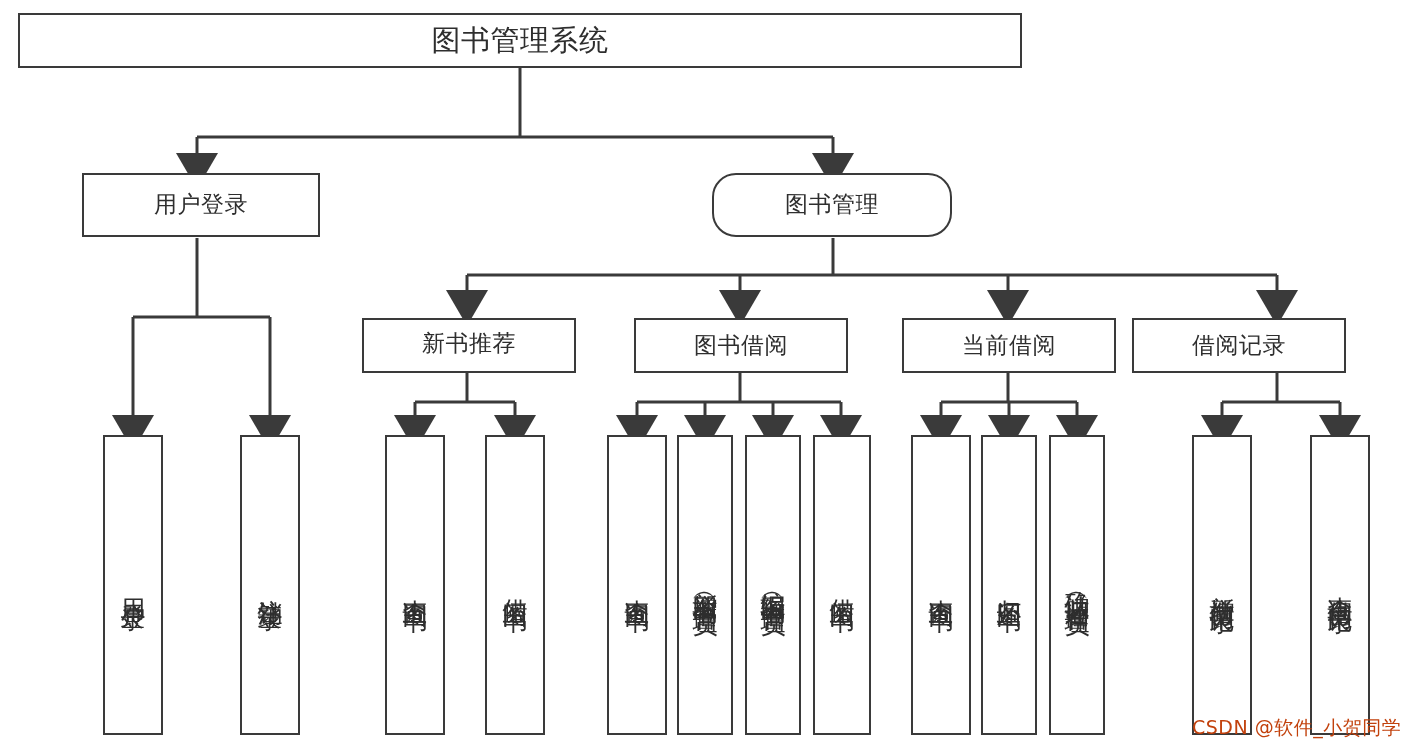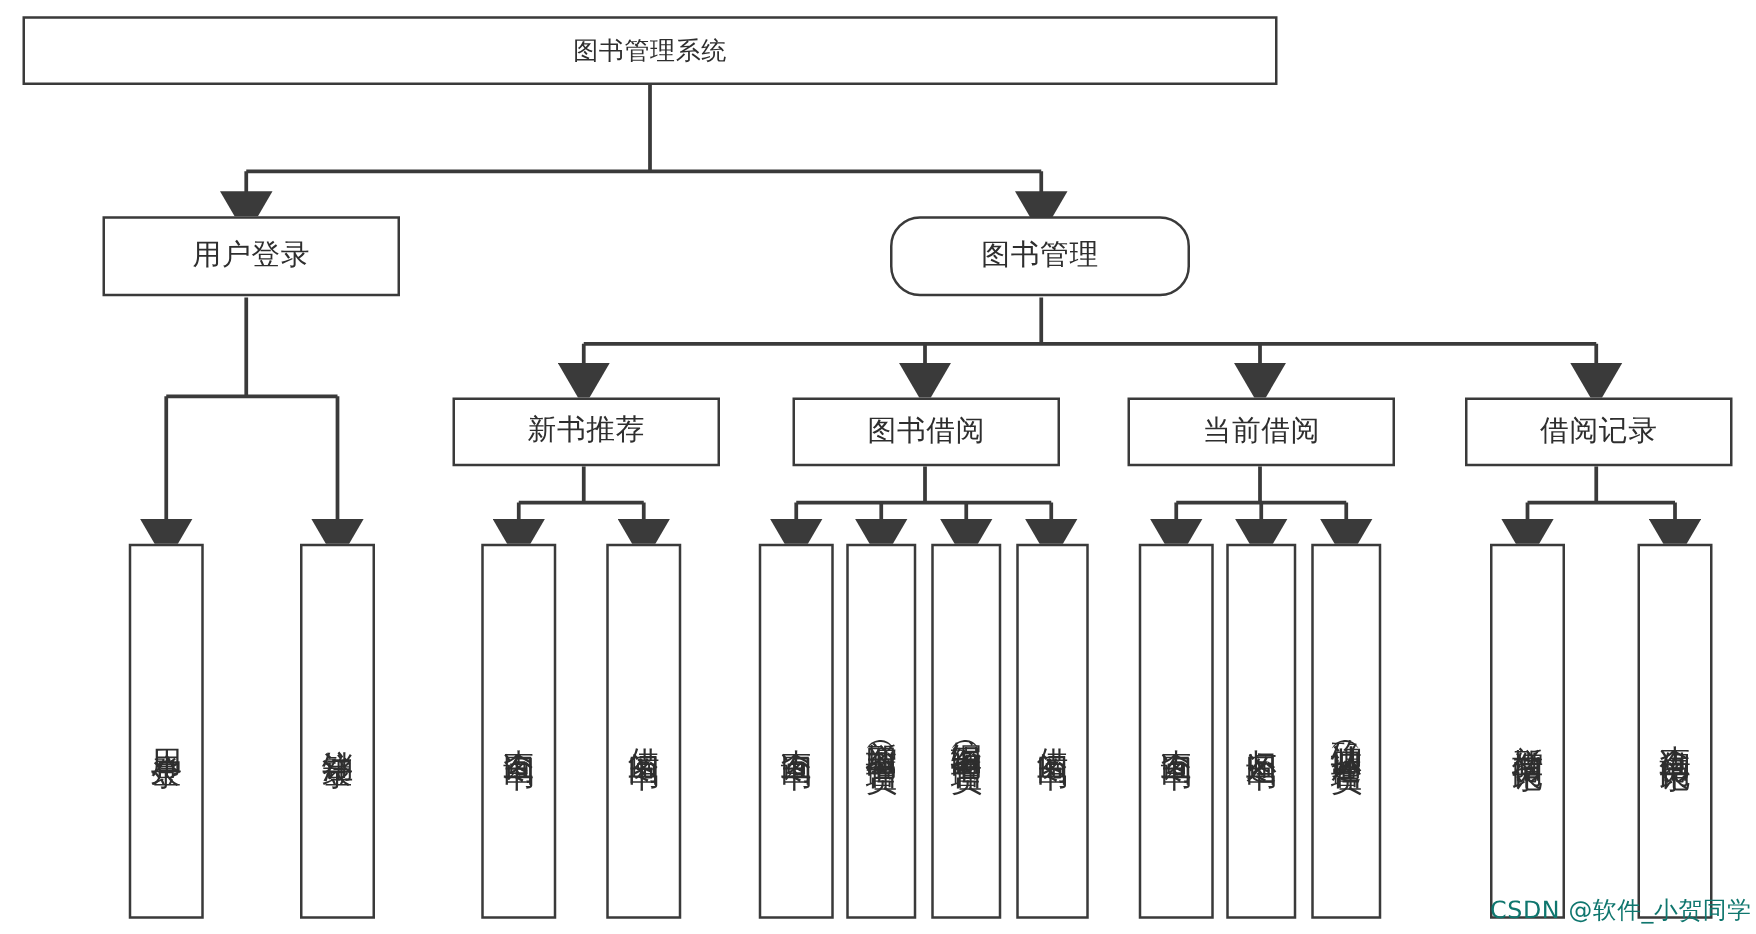--- a/index.html
+++ b/index.html
@@ -39,36 +39,36 @@
     color: #2e2e2e;
     line-height: 1.12;
     text-align: center;
     white-space: nowrap;
   }
   .node.horiz .node-label {
     font-size: 23px;
     letter-spacing: 0.5px;
   }
   .node.root .node-label {
-    font-size: 20px;
+    font-size: 29px;
   }
   .node.vert {
     align-items: center;
     justify-content: center;
   }
   .node.vert .node-label {
     writing-mode: vertical-rl;
     text-orientation: upright;
     font-size: 25px;
     letter-spacing: 3px;
     line-height: 1.0;
   }
   .watermark {
     position: absolute;
-    color: #0f766e;
+    color: #c2410c;
     font-size: 19px;
     white-space: nowrap;
     z-index: 5;
     letter-spacing: 0.5px;
   }
 </style>
 </head>
 <body>
 
 <div id="canvas">
@@ -140,21 +140,21 @@
   </div>
 
   <div class="node horiz" style="left:634px; top:318px; width:214px; height:55px;">
     <span class="node-label">图书借阅</span>
   </div>
 
   <div class="node horiz" style="left:902px; top:318px; width:214px; height:55px;">
     <span class="node-label">当前借阅</span>
   </div>
 
-  <div class="node horiz" style="left:1172px; top:318px; width:214px; height:55px;">
+  <div class="node horiz" style="left:1132px; top:318px; width:214px; height:55px;">
     <span class="node-label">借阅记录</span>
   </div>
 
   <div class="node vert" style="left:103px; top:435px; width:60px; height:300px;">
     <span class="node-label">用户登录</span>
   </div>
 
   <div class="node vert" style="left:240px; top:435px; width:60px; height:300px;">
     <span class="node-label">注销登录</span>
   </div>

